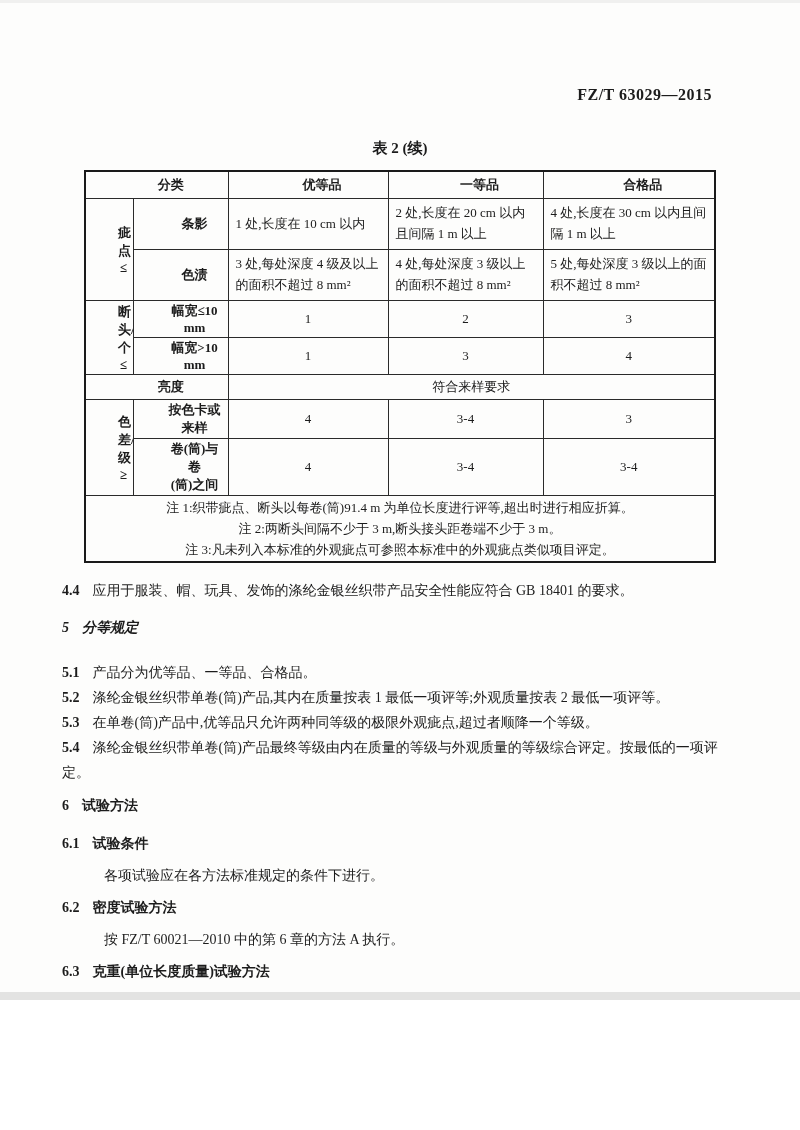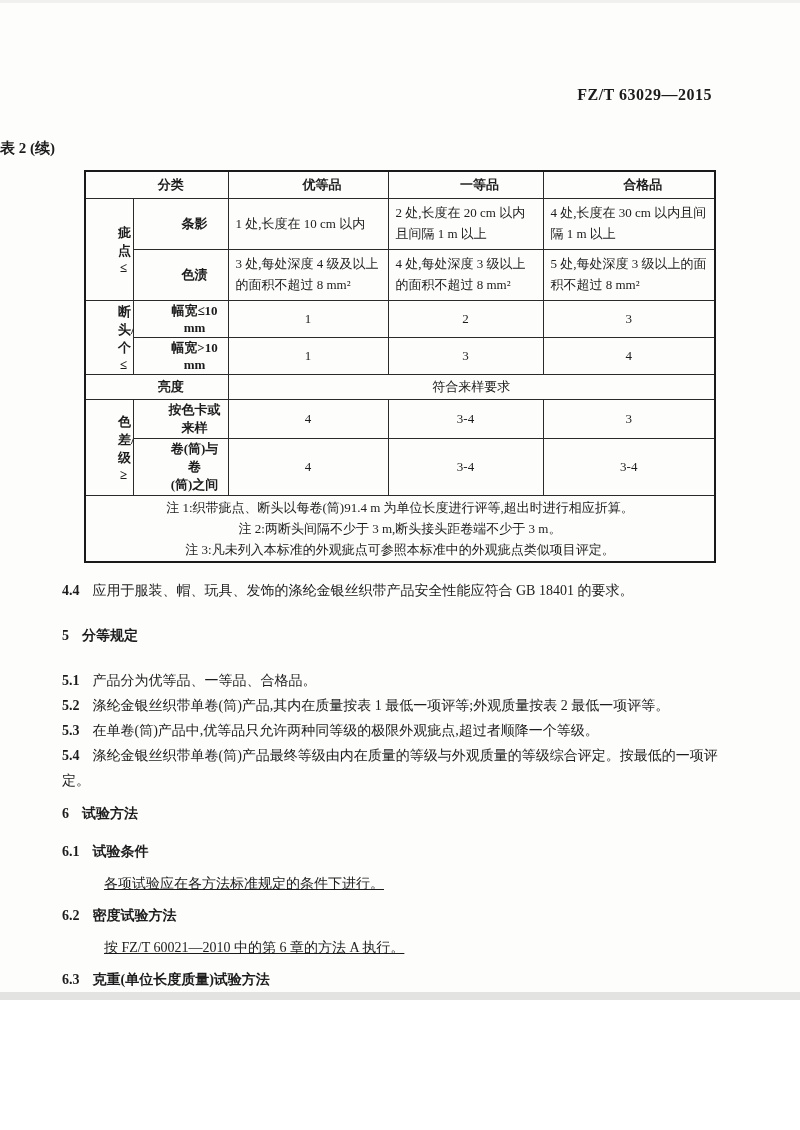--- a/index.html
+++ b/index.html
@@ -16,20 +16,21 @@
 
   .doc-header{
     position:absolute;top:86px;right:88px;
     font-size:16px;font-weight:bold;letter-spacing:.5px;
   }
 
   .content{position:absolute;top:0;left:0;width:100%;}
 
   .table-title{
     margin-top:138px;
+    text-align:center;
     font-size:15px;font-weight:bold;
     line-height:20px;
   }
 
   table.spec{
     width:630px;
     margin:12px auto 0 auto;
     border-collapse:collapse;
     table-layout:fixed;
     font-size:13px;
@@ -58,23 +59,23 @@
   .note-line{white-space:nowrap;}
 
   .body-text{
     width:676px;
     margin:0 auto;
     font-size:14px;
   }
   .clause{margin:0;line-height:25px;}
   .clause .num{font-weight:bold;margin-right:13px;}
   .heading{font-weight:bold;}
-  .indent-para{padding-left:42px;text-decoration:underline;}
+  .indent-para{padding-left:42px;}
   .mt-first{margin-top:15px;}
-  .mt-h5{margin-top:20px;}
+  .mt-h5{margin-top:12px;font-style:italic;}
   .mt-51{margin-top:20px;}
   .mt-h6{margin-top:5px;}
   .step{margin-top:10px;line-height:22px;}
 
   .watermark{
     position:absolute;
     left:362px;top:974px;
     font-family:"DejaVu Sans","Liberation Sans",sans-serif;
     font-size:51px;font-weight:700;
     letter-spacing:1px;

